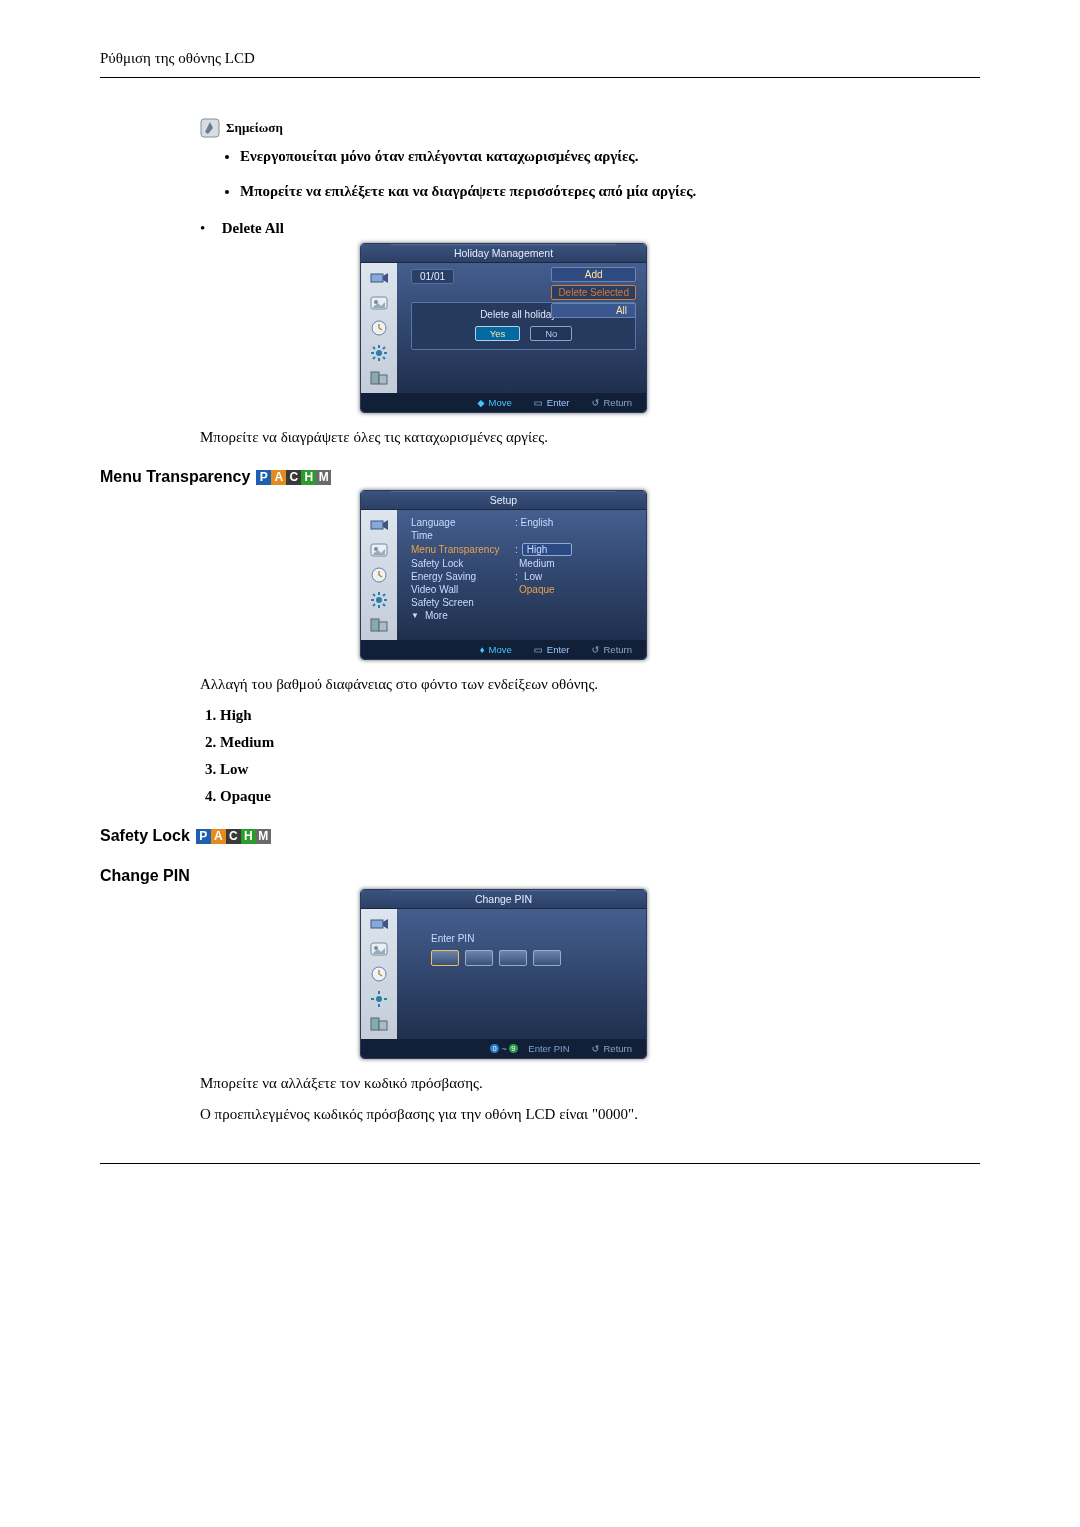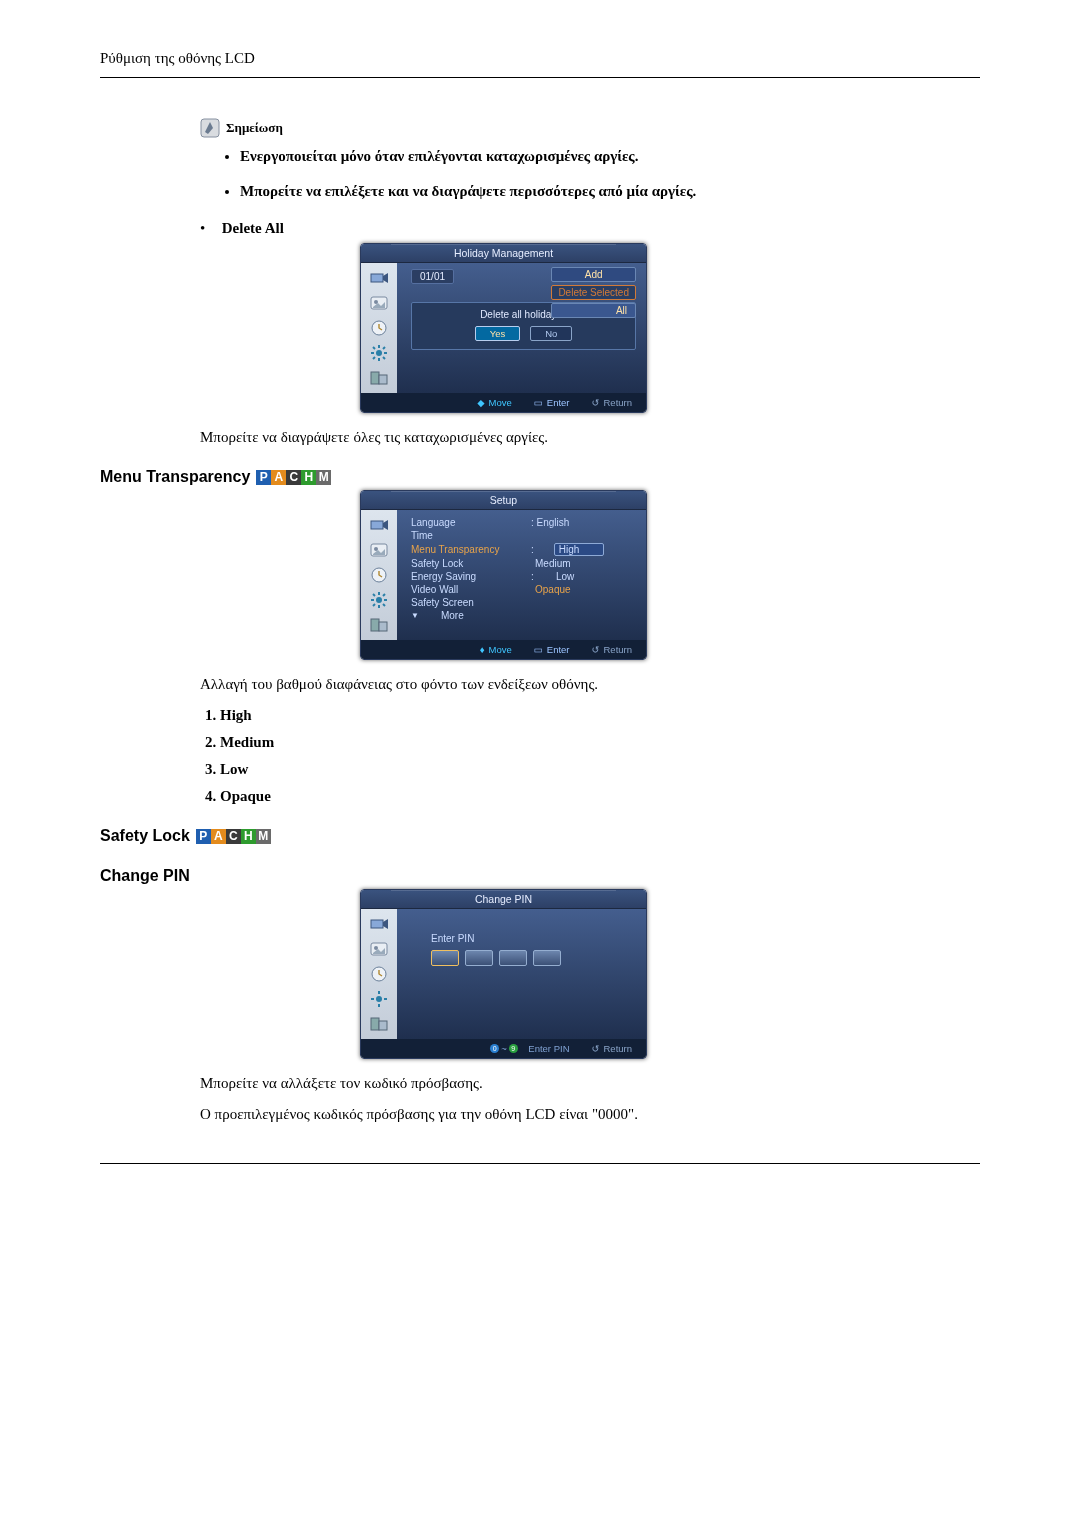--- a/index.html
+++ b/index.html
@@ -157,21 +157,21 @@
     border: 1px solid #8aa4c8;
     border-radius: 2px;
     padding: 1px 14px;
     font-size: 9.5px;
   }
   .osd1 .dbtn.yes { background: #0369a1; color: #ffe2a8; border-color: #b8cdee; }
   .osd1 .dbtn.no  { background: #21355a; color: #b0c8ee; text-align: right; }
   
   .osd2 .setup-row {
     display: flex;
-    gap: 20px;
+    gap: 4px;
     align-items: center;
     padding: 1px 0;
     font-size: 10px;
   }
   .osd2 .setup-row .lbl { width: 100px; color: #c9dbff; }
   .osd2 .setup-row .lbl.orange { color: #e8a34a; }
   .osd2 .setup-row .val { color: #c9dbff; }
   .osd2 .opt {
     display: inline-block;
     padding: 0 4px;

